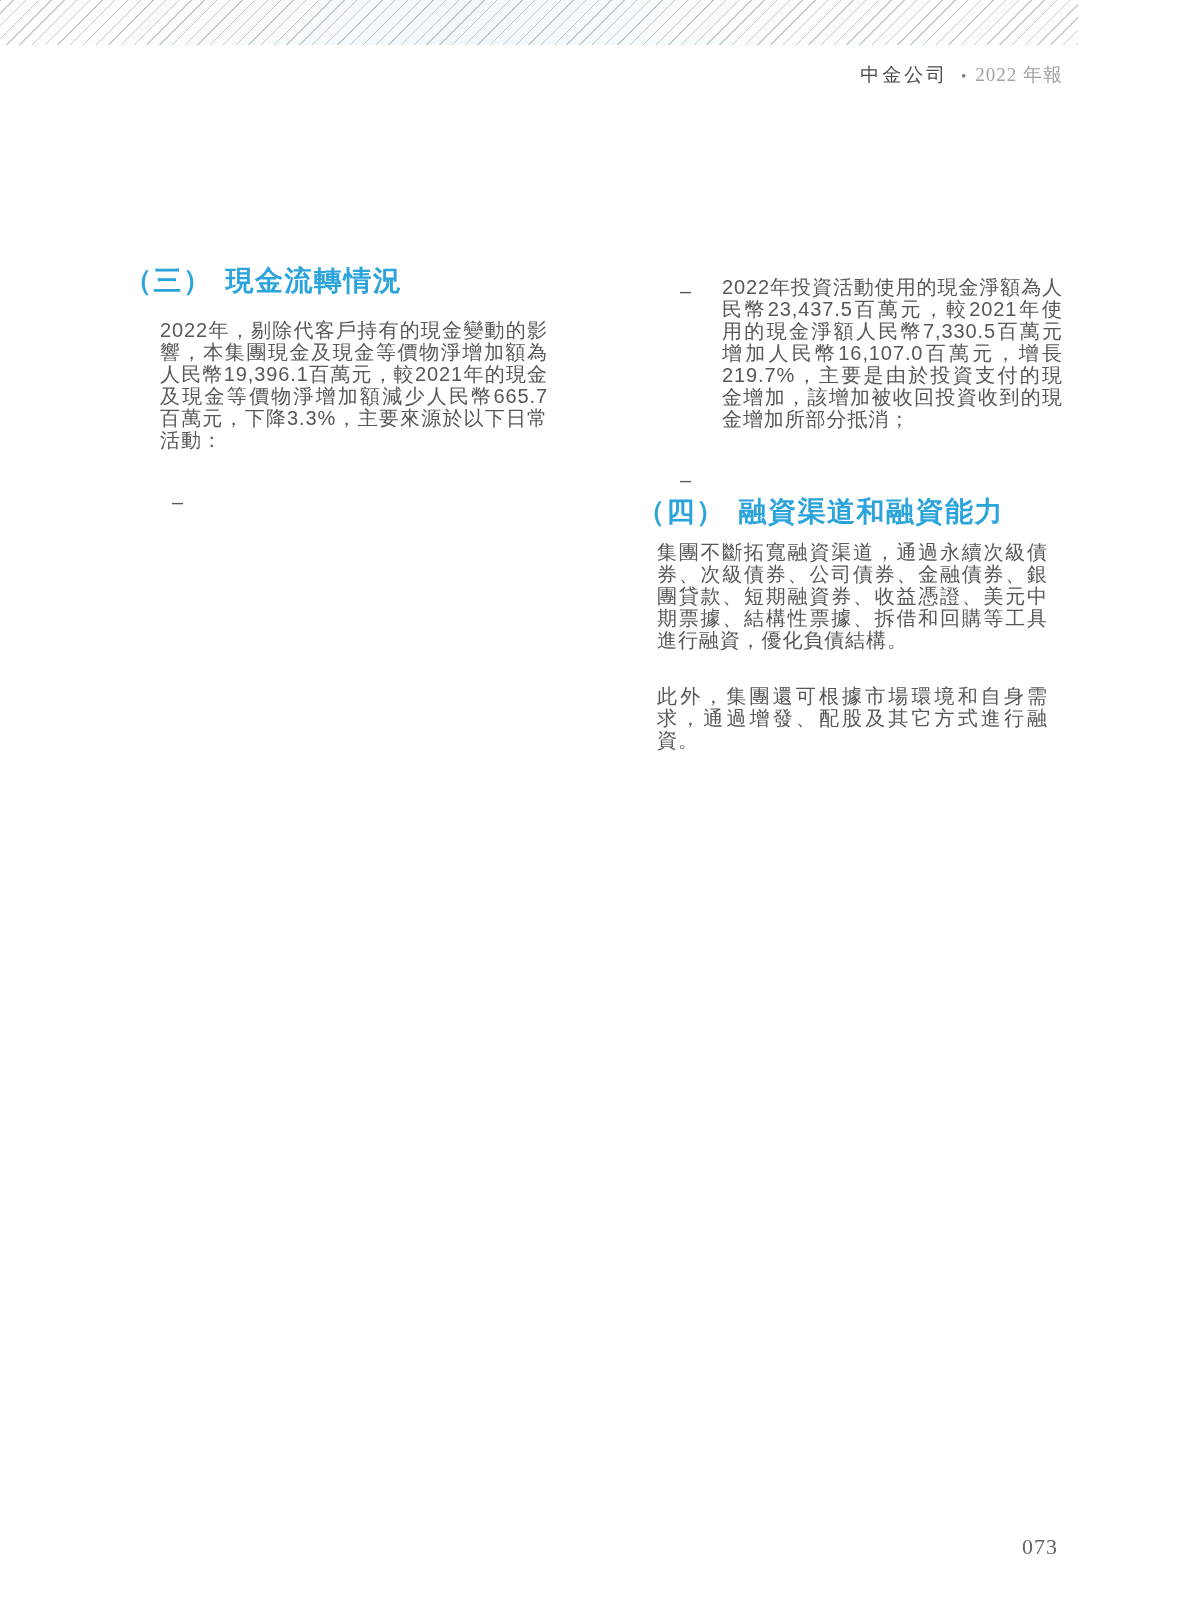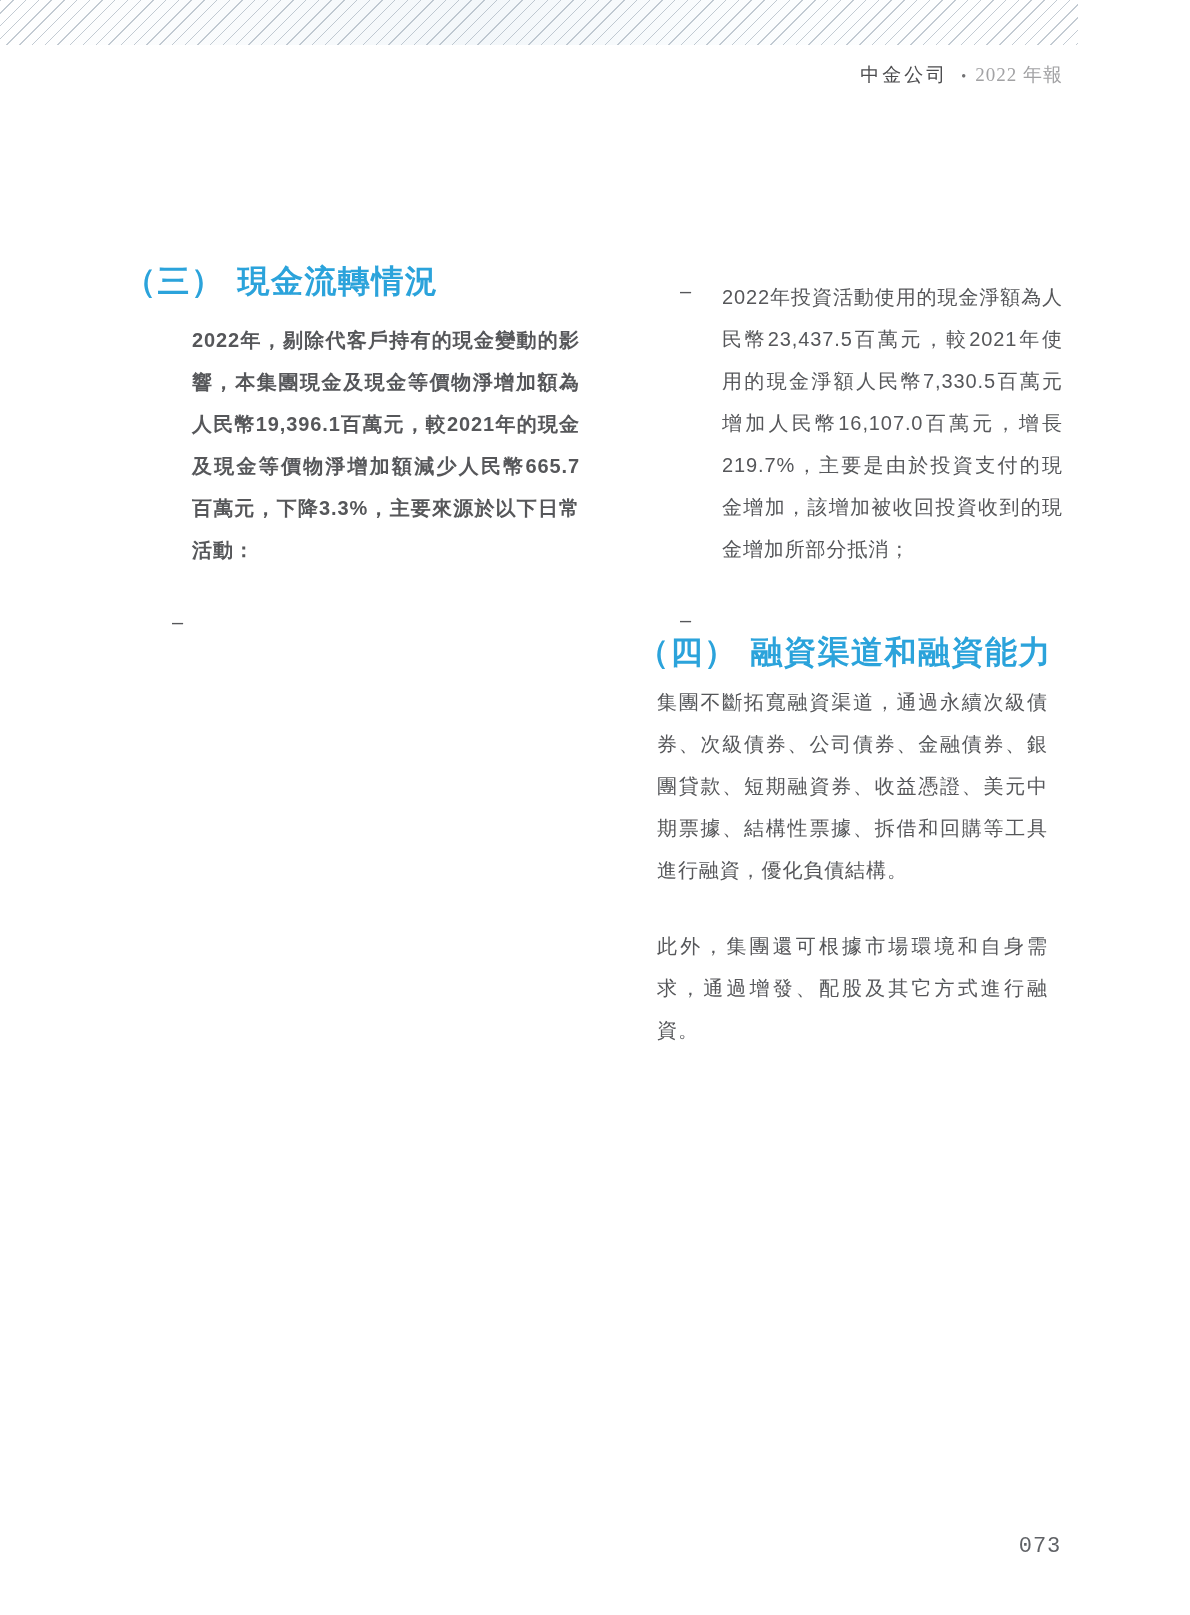--- a/index.html
+++ b/index.html
@@ -37,39 +37,39 @@
   .report-header .dot { margin: 0 9px 0 13px; color: #707072; font-size: 14px; }
   .report-header .edition { color: #a2a2a4; letter-spacing: 1px; }
 
   .col { position: absolute; }
   .col-left  { left: 124px; top: 266px; width: 437px; }
   .col-right { left: 637px; top: 276px; width: 426px; }
 
   h2.section-heading {
     margin: 0;
     color: var(--accent);
-    font-size: 32px;
+    font-size: 28px;
     font-weight: bold;
     letter-spacing: 1.5px;
     line-height: 30px;
     white-space: nowrap;
   }
   h2.section-heading .sec-num { margin-right: 13px; }
 
   .body-text {
     font-size: 20px;
-    line-height: 42px;
+    line-height: 22px;
     color: var(--body);
     text-align: justify;
     text-justify: inter-character;
     letter-spacing: 0.045em;
     margin: 0;
   }
   .col-left h2.section-heading { margin-bottom: 23px; }
-  .col-left .intro { margin-left: 68px; width: 388px; font-weight: bold; }
+  .col-left .intro { margin-left: 36px; width: 388px; }
 
   .bullet { display: flex; }
   .col-left .bullet { margin-left: 48px; width: 388px; margin-top: 36px; }
   .col-left .bullet .marker { flex: 0 0 43px; }
   .col-right .bullet { margin-left: 43px; width: 383px; }
   .col-right .bullet + .bullet { margin-top: 35px; }
   .col-right .bullet .marker { flex: 0 0 42px; }
   .bullet .marker {
     font-size: 20px;
     line-height: 31.7px;
@@ -79,21 +79,21 @@
 
   .col-right h2.section-heading { margin-bottom: 14px; }
   .col-right .para { margin-left: 20px; width: 391px; }
   .col-right .para + .para { margin-top: 34px; }
 
   .page-number {
     position: absolute;
     left: 1008px; top: 1534px;
     width: 64px;
     text-align: center;
-    font-family: Liberation Mono, monospace;
+    font-family: Liberation Serif, serif;
     font-size: 22px;
     color: #606266;
     letter-spacing: 1px;
   }
 </style>
 </head>
 <body>
 
 <div class="page">
 

